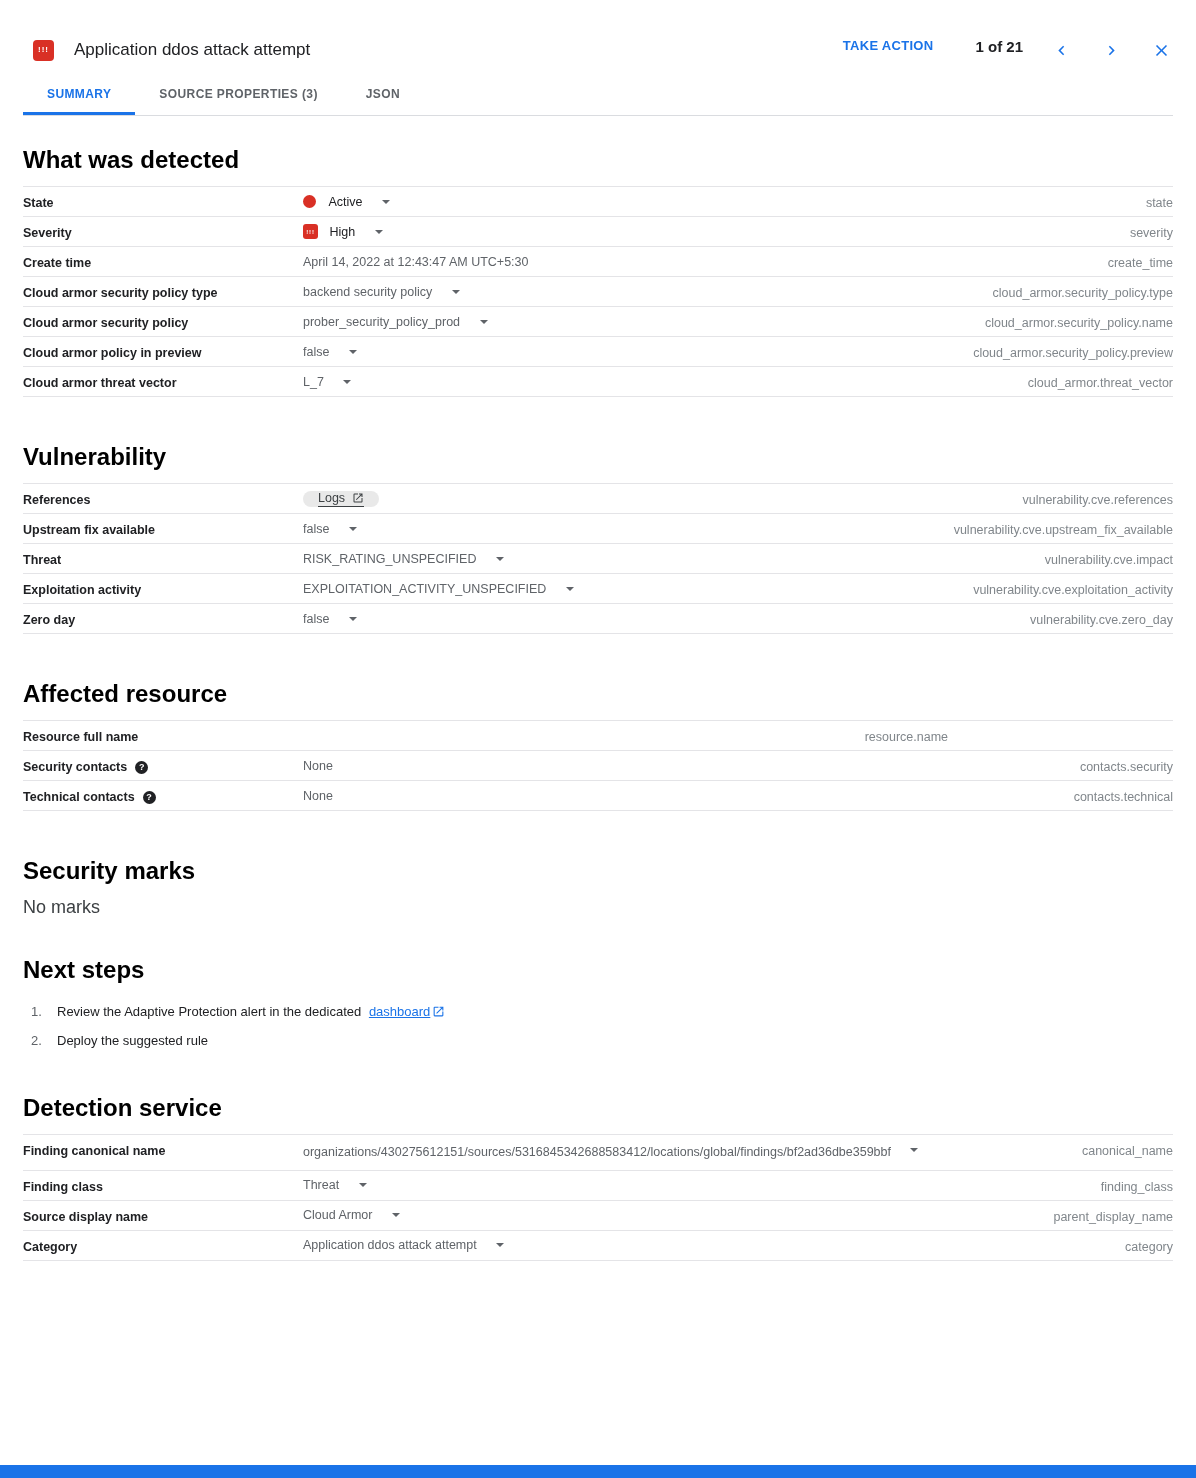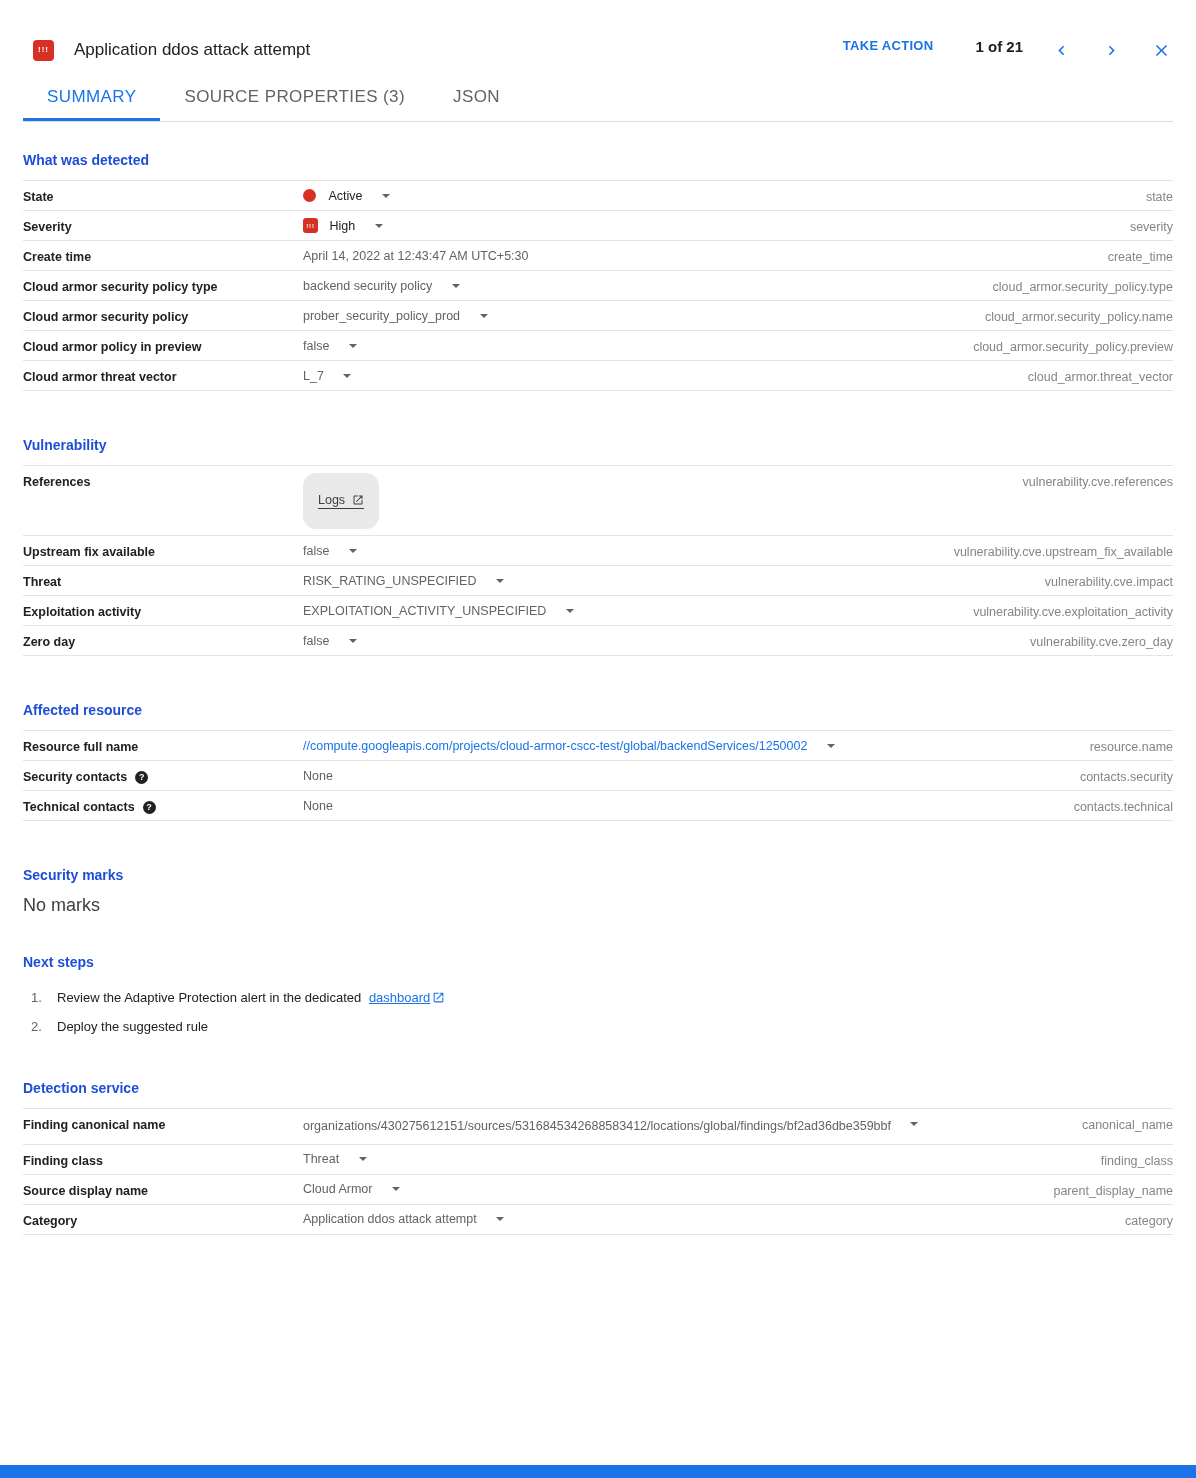--- a/index.html
+++ b/index.html
@@ -24,26 +24,26 @@
   .header-title { font-size: 17px; margin-left: 20px; color: #202124; }
   .header-actions { margin-left: auto; display: flex; }
   .take-action { color: #1a73e8; font-weight: bold; font-size: 13px; letter-spacing: .3px; cursor: pointer; }
   .pagination { font-size: 15px; font-weight: bold; color: #202124; margin-left: 42px; }
   .icon-btn { width: 24px; height: 24px; margin-left: 26px; color: #1a73e8; cursor: pointer;
     display: flex; align-items: center; justify-content: center; }
   .icon-btn svg { width: 19px; height: 19px; fill: currentColor; }
 
   
   .tabs { display: flex; margin-top: 12px; border-bottom: 1px solid #dadce0; }
-  .tab { padding: 13px 24px 11px 24px; font-size: 17px; font-weight: normal;
+  .tab { padding: 13px 24px 11px 24px; font-size: 12px; font-weight: bold;
     letter-spacing: .4px; color: #5f6368; cursor: pointer; border-bottom: 3px solid transparent; }
   .tab.active { color: #1a73e8; border-bottom: 3px solid #1a73e8; }
 
   
-  .section-title { font-size: 14px; font-weight: bold; color: #1d4ed8; margin: 46px 0 12px 0; }
+  .section-title { font-size: 24px; font-weight: bold; color: #000000; margin: 46px 0 12px 0; }
   .section-title.first { margin-top: 30px; }
 
   .rows { border-top: 1px solid #e4e4e7; }
   .row {
     display: grid; grid-template-columns: 280px 645px 1fr;
     align-items: flex-start; padding: 7px 0 6px 0;
     border-bottom: 1px solid #e4e4e7; font-size: 12.5px; min-height: 28px;
   }
   .row-label { font-weight: bold; color: #202124; padding-top: 2px; }
   .row-value { color: #5f6368; }
@@ -63,21 +63,21 @@
     border-radius: 50%; background: #d93025; margin-right: 9px;
   }
   .sev-icon-sm {
     display: inline-flex; vertical-align: middle; width: 15px; height: 15px;
     border-radius: 3px; background: #d93025; color: #fff; align-items: center;
     justify-content: center; font-size: 6px; font-weight: bold; letter-spacing: .8px;
     margin-right: 8px; line-height: 1;
   }
   .chip {
     display: inline-flex; align-items: center; background: #e9e9e9;
-    border-radius: 13px; padding: 20px 15px; cursor: pointer;
+    border-radius: 13px; padding: 0 15px; cursor: pointer;
   }
   .chip .chip-inner { border-bottom: 1px solid #3c4043; display: inline-flex; align-items: center;
     color: #3c4043; font-size: 12.5px; padding-bottom: 1px; }
   .chip svg { width: 12px; height: 12px; fill: #3c4043; margin-left: 7px; }
   .help {
     display: inline-flex; vertical-align: middle; width: 13px; height: 13px;
     border-radius: 50%; background: #202124; color: #fff; font-size: 9px; font-weight: bold;
     align-items: center; justify-content: center; margin-left: 8px; cursor: pointer; line-height: 1;
   }
 
@@ -251,24 +251,20 @@
       </div>
       <div class="field-name">vulnerability.cve.zero_day</div>
     </div>
   </div>
 
   <div class="section-title">Affected resource</div>
   <div class="rows">
 
     <div class="row">
       <div class="row-label">Resource full name</div>
-      <div class="row-value">
-        <span class="val link">//compute.googleapis.com/projects/cloud-armor-cscc-test/global/backendServices/1250002</span>
-        <span class="caret"></span>
-      </div>
       <div class="field-name">resource.name</div>
     </div>
 
     <div class="row">
       <div class="row-label">
         <span>Security contacts</span><span class="help">?</span>
       </div>
       <div class="row-value">
         <span class="val">None</span>
       </div>

